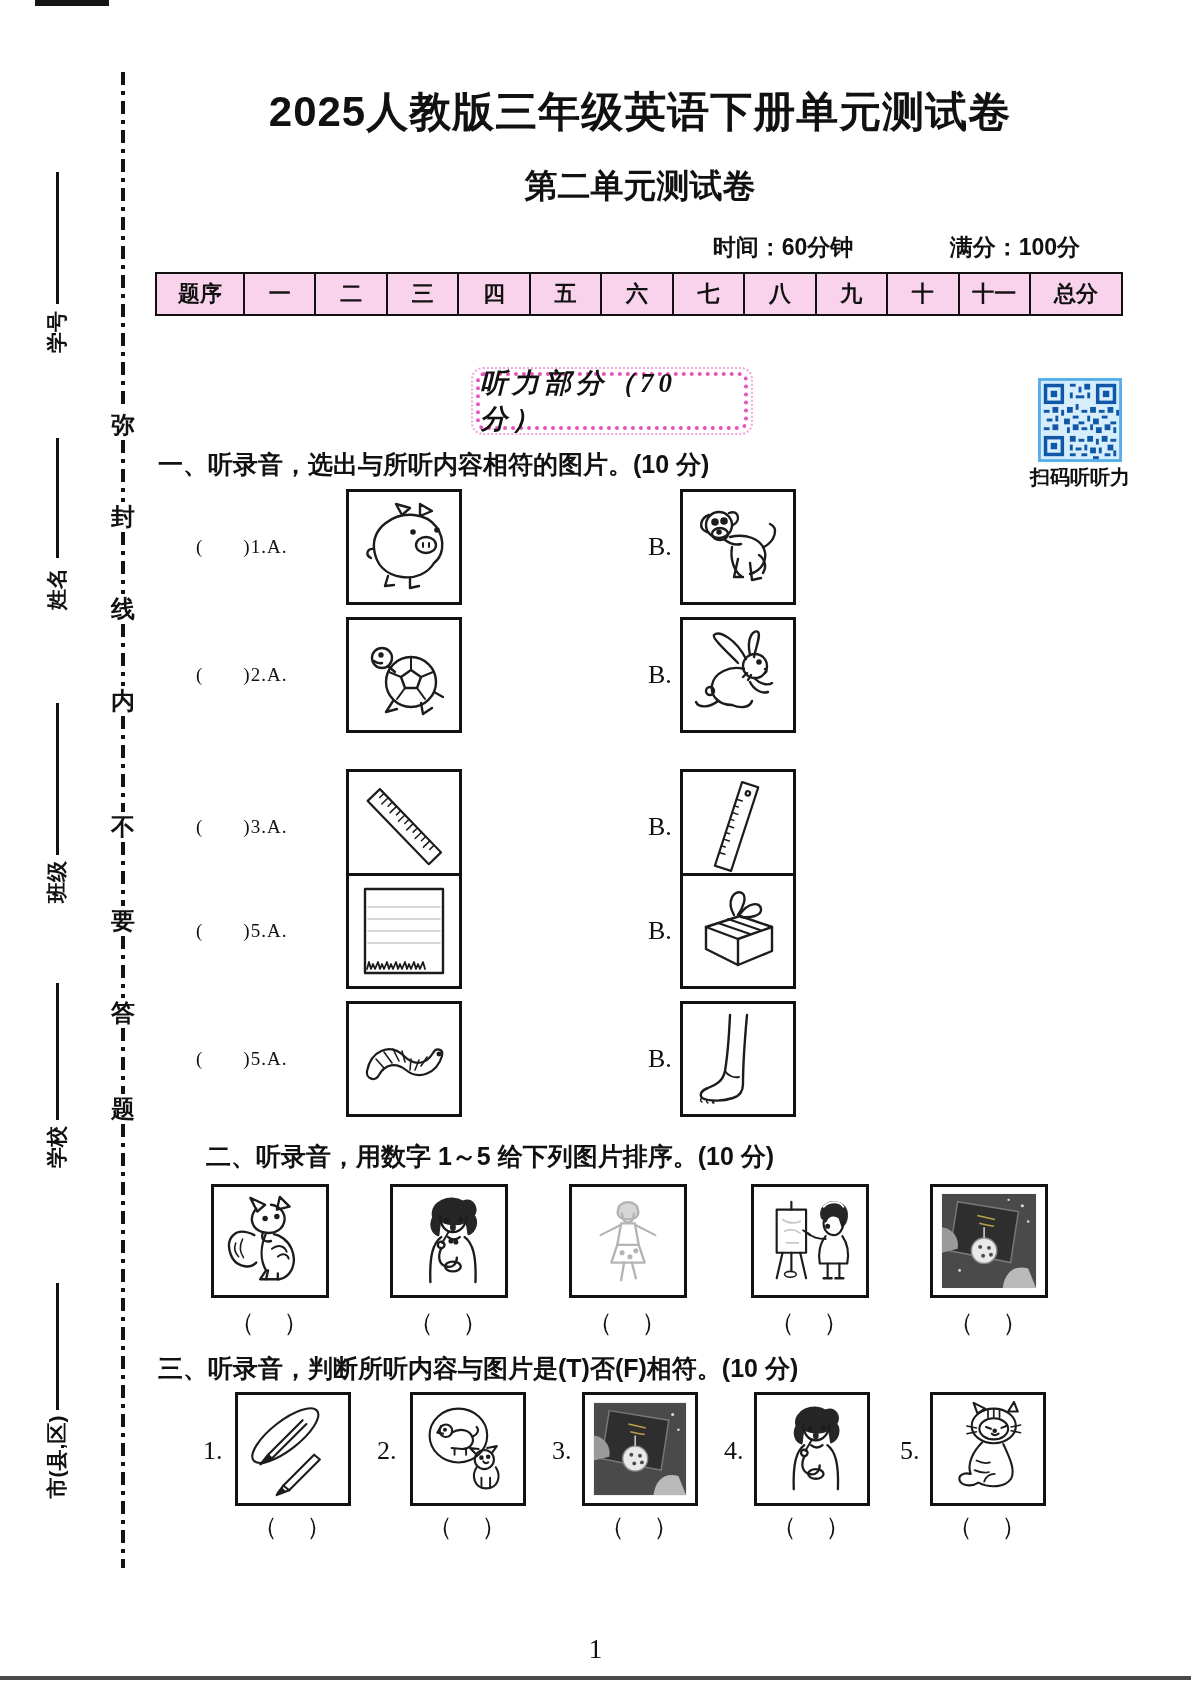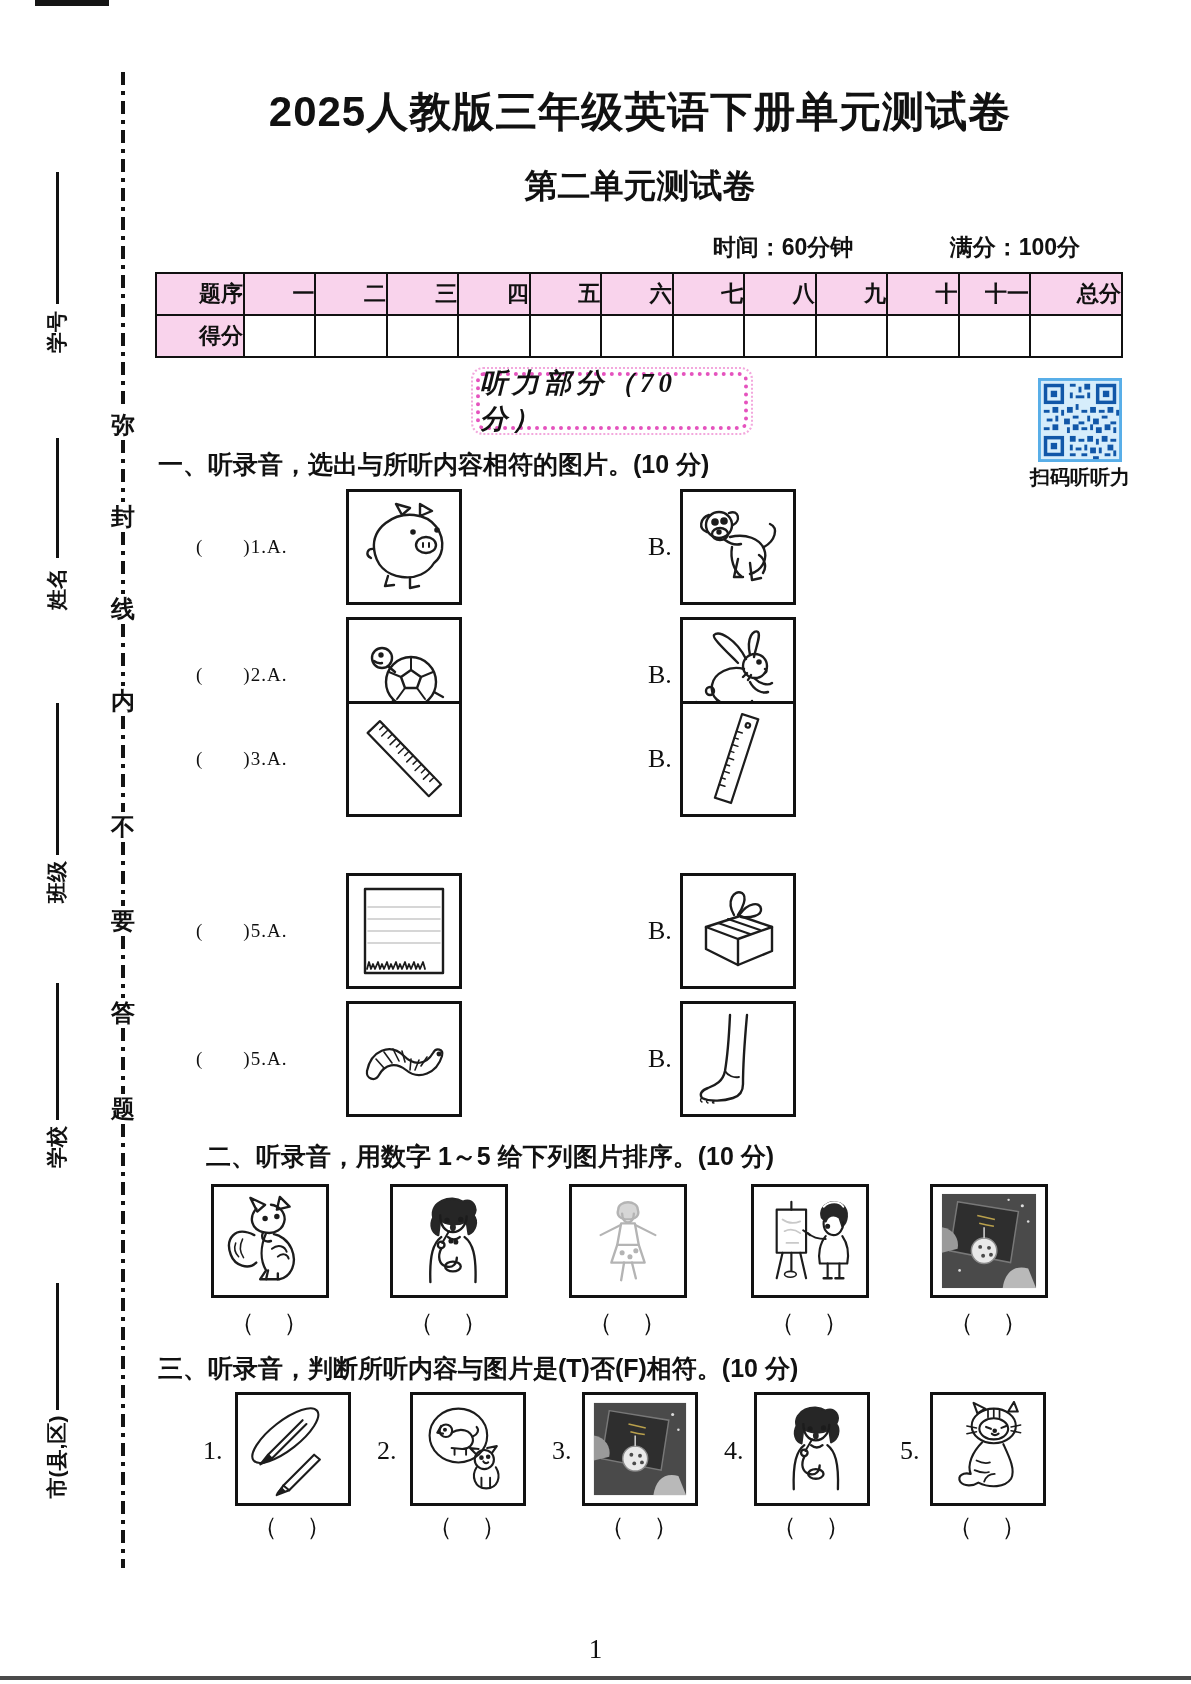--- a/index.html
+++ b/index.html
@@ -25,21 +25,21 @@
          font-family:"Liberation Sans",sans-serif;}
   .subtitle{position:absolute;left:155px;top:164px;width:970px;text-align:center;
             font-size:33px;font-weight:900;font-family:"Liberation Sans",sans-serif;}
   .info{position:absolute;left:155px;top:232px;width:970px;text-align:right;
         font-size:23px;font-weight:700;font-family:"Liberation Sans",sans-serif;}
   .info span{margin:0 45px;}
 
   
   table.score{position:absolute;left:155px;top:272px;width:968px;
               border-collapse:collapse;table-layout:fixed;}
-  table.score td{border:2.5px solid #111;height:40px;text-align:right;
+  table.score td{border:2.5px solid #111;height:40px;text-align:center;
                  font-size:22px;font-weight:700;font-family:"Liberation Sans",sans-serif;
                  padding:0;}
   td.pink{background:#f9d3ec;}
 
   
   .banner{position:absolute;left:476px;top:372px;width:272px;height:58px;
           border:4px dotted #e553be;border-radius:8px;background:#fff;
           display:flex;align-items:center;justify-content:center;box-sizing:border-box;}
   .banner:before{content:"";position:absolute;inset:-9px;border:2px dotted #f3a8dd;
                  border-radius:12px;}
@@ -136,35 +136,20 @@
     <td class="pink">三</td>
     <td class="pink">四</td>
     <td class="pink">五</td>
     <td class="pink">六</td>
     <td class="pink">七</td>
     <td class="pink">八</td>
     <td class="pink">九</td>
     <td class="pink">十</td>
     <td class="pink">十一</td>
     <td class="pink">总分</td>
-  </tr>
-  <tr>
-    <td class="pink">得分</td>
-    <td></td>
-        <td></td>
-    <td></td>
-        <td></td>
-    <td></td>
-        <td></td>
-    <td></td>
-        <td></td>
-    <td></td>
-        <td></td>
-    <td></td>
-        <td></td>
   </tr>
 </tbody>
   </table>
 
 <div class="banner">
   <span class="banner-text">听力部分（70 分）</span>
 </div>
 
 <div class="qr">
   <svg width="84" height="84" viewBox="0 0 29 29">
@@ -297,21 +282,21 @@
       <circle cx="71" cy="37" r="1.6" fill="#1c1c1c"></circle>
       <path d="M77,44 q3,2 0,4 M59,48 l-4,4 M63,50 l-3,5"></path>
       <path d="M56,44 C42,40 26,48 24,60 C22,72 32,80 44,80"></path>
       <path d="M30,76 C20,84 10,82 8,77 M44,80 C54,84 62,82 64,76"></path>
       <path d="M66,53 C72,59 80,61 84,58 M62,57 C66,65 74,69 80,67"></path>
       <circle cx="22" cy="66" r="4"></circle>
     </svg>
   </div>
 </div>
 
-<div class="qrow" style="top:700px;">
+<div class="qrow" style="top:768px;">
   <span class="qpre">(　　)3.A.</span>
   <div class="pbox">
     <svg width="100" height="100" viewBox="0 0 100 100" fill="none" stroke="#1c1c1c" stroke-width="2.2" stroke-linecap="round" stroke-linejoin="round">
       <g transform="rotate(46 50 50)">
         <rect x="6" y="41" width="88" height="17"></rect>
         <path d="M12,41v6 M18,41v9 M24,41v6 M30,41v9 M36,41v6 M42,41v9 M48,41v6 M54,41v9 M60,41v6 M66,41v9 M72,41v6 M78,41v9 M84,41v6" stroke-width="1.5"></path>
       </g>
     </svg>
   </div>
   <span class="blabel">B.</span>

